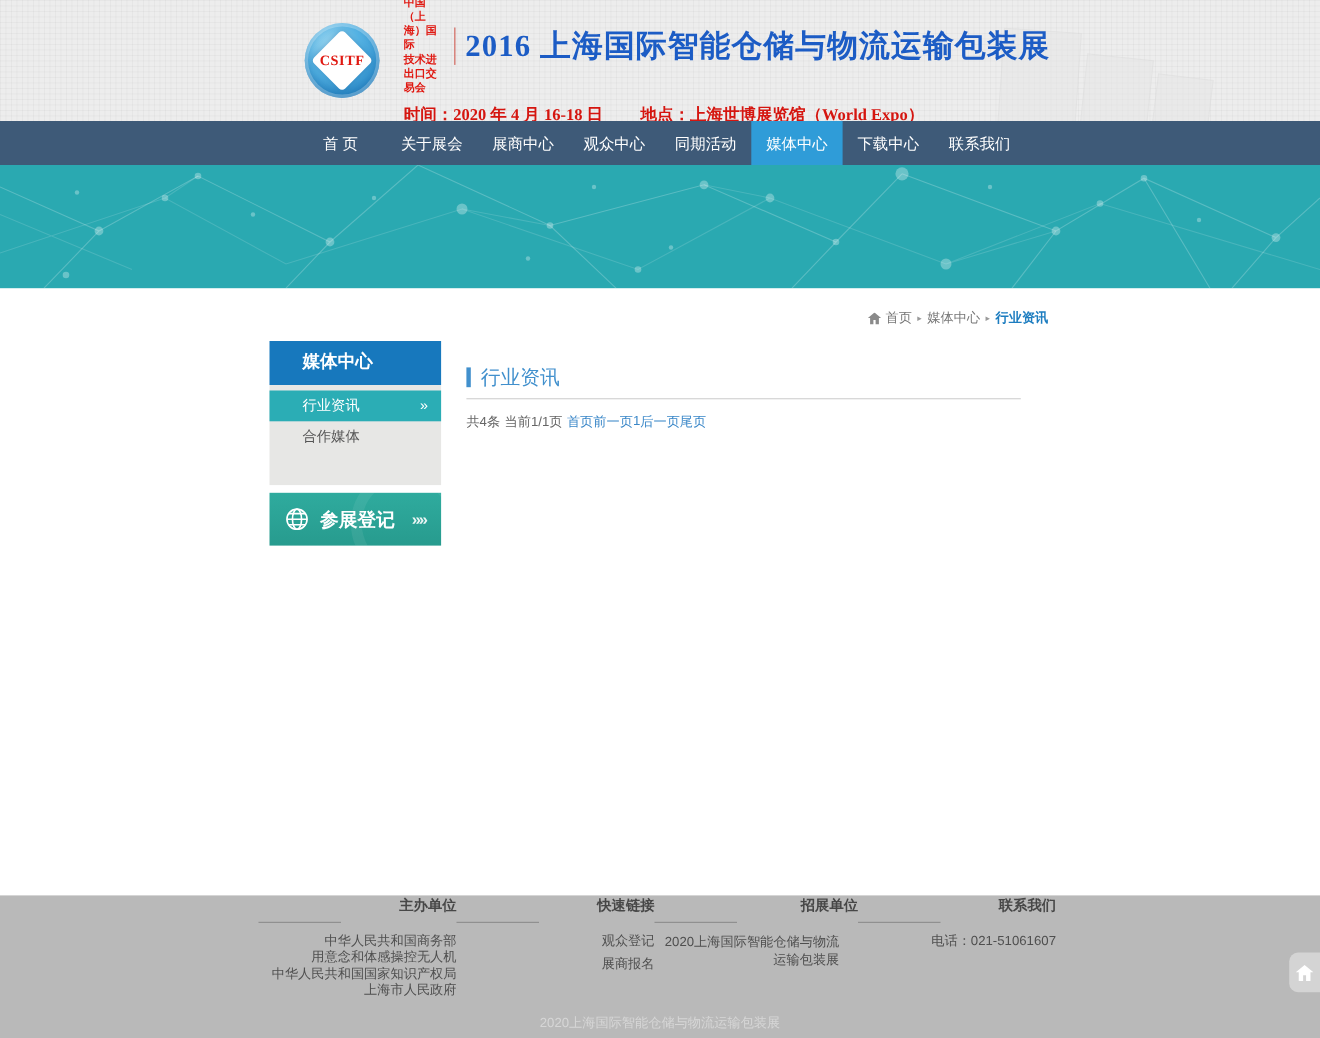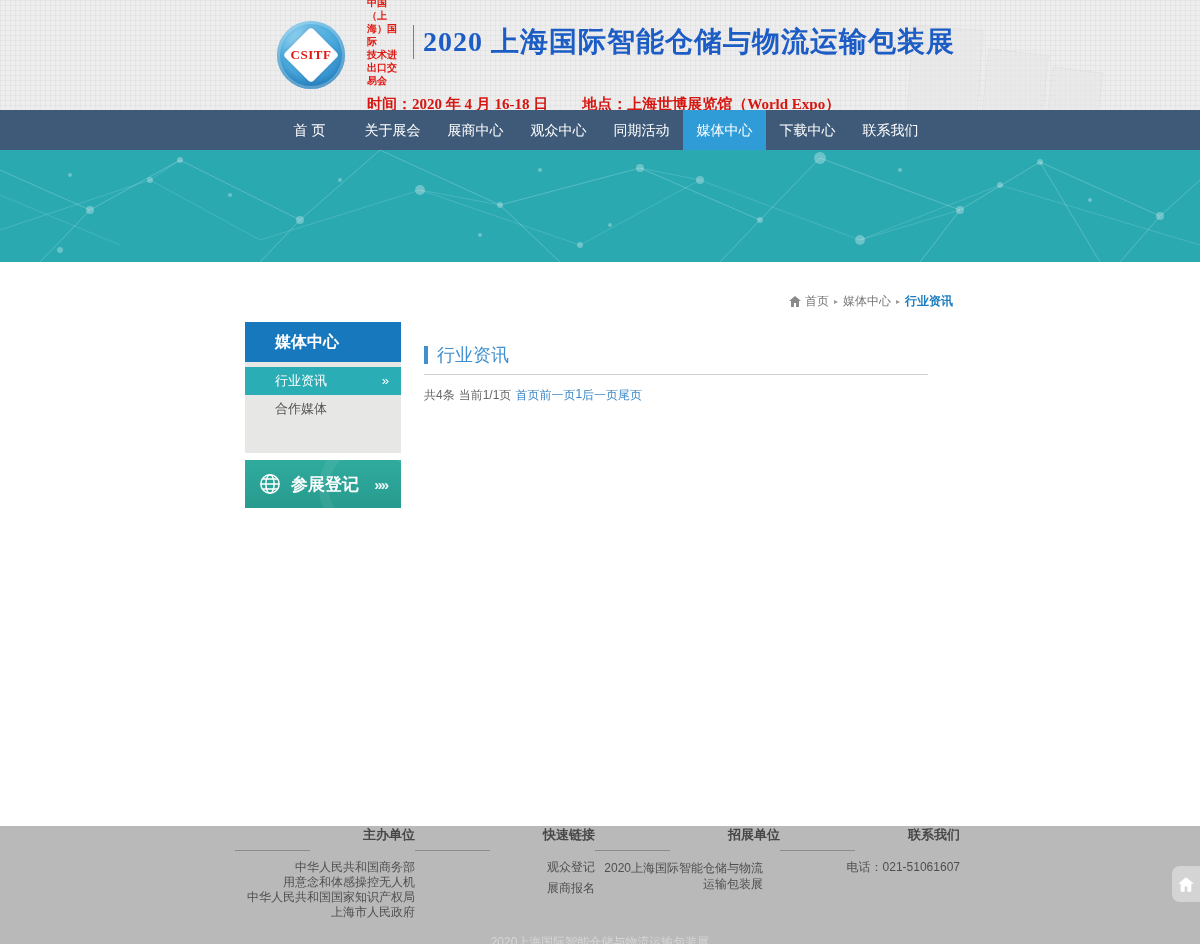--- a/index.html
+++ b/index.html
@@ -54,21 +54,21 @@
     width:83px; text-align:center; line-height:40px; color:#fff; font-size:14px; cursor:pointer;
   }
   .nav-item.active { background:#2f9cd8; }
 
   
   .banner { height:112px; background:#2aa9b1; position:relative; overflow:hidden; }
   .banner svg { position:absolute; inset:0; width:100%; height:100%; }
 
   
   .content { height:548px; background:#fff; }
-  .content-inner { width:710px; margin:16px auto; }
+  .content-inner { width:710px; margin:4px auto; }
   .breadcrumb {
     display:flex; justify-content:flex-end; align-items:center; gap:4px;
     padding:15px 2px 12px 0; font-size:12px; color:#777;
   }
   .breadcrumb .sep { font-size:8px; color:#999; margin:0 1px; }
   .breadcrumb .crumb { cursor:pointer; }
   .breadcrumb .current { color:#1d7dc0; font-weight:bold; }
   .home-glyph { display:inline-flex; }
 
   .cols { display:flex; align-items:flex-start; }
@@ -154,21 +154,21 @@
       <div class="diamond"></div>
       <span class="logo-text">CSITF</span>
     </div>
     <div class="head-text">
       <div class="head-row1">
         <div class="org">
           <div>中国（上海）国际</div>
           <div>技术进出口交易会</div>
         </div>
         <div class="head-divider"></div>
-        <div class="big-title">2020 上海国际智能仓储与物流运输包装展</div>
+        <div class="big-title">2016 上海国际智能仓储与物流运输包装展</div>
       </div>
       <div class="head-row2">
         <span>时间：2020 年 4 月 16-18 日</span><span class="venue">地点：上海世博展览馆（World Expo）</span>
       </div>
     </div>
   </div>
 </div>
 
 <div class="nav">
   <div class="nav-inner">

